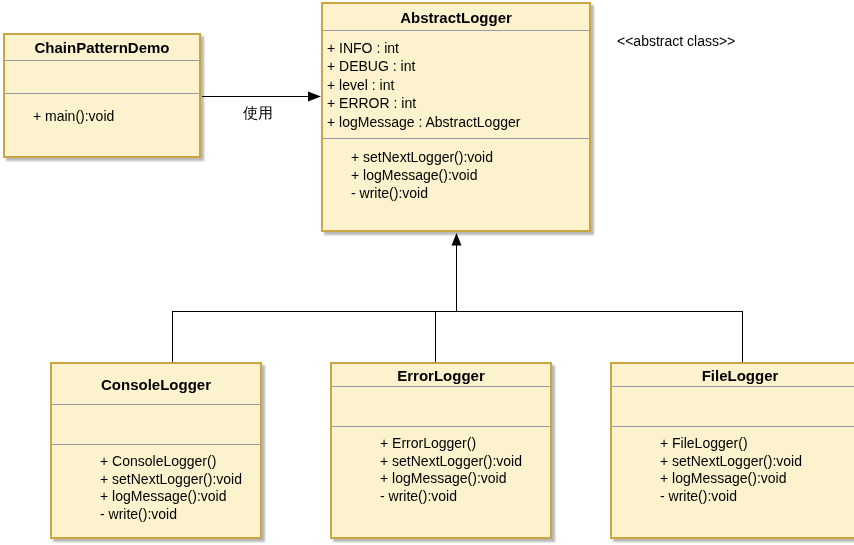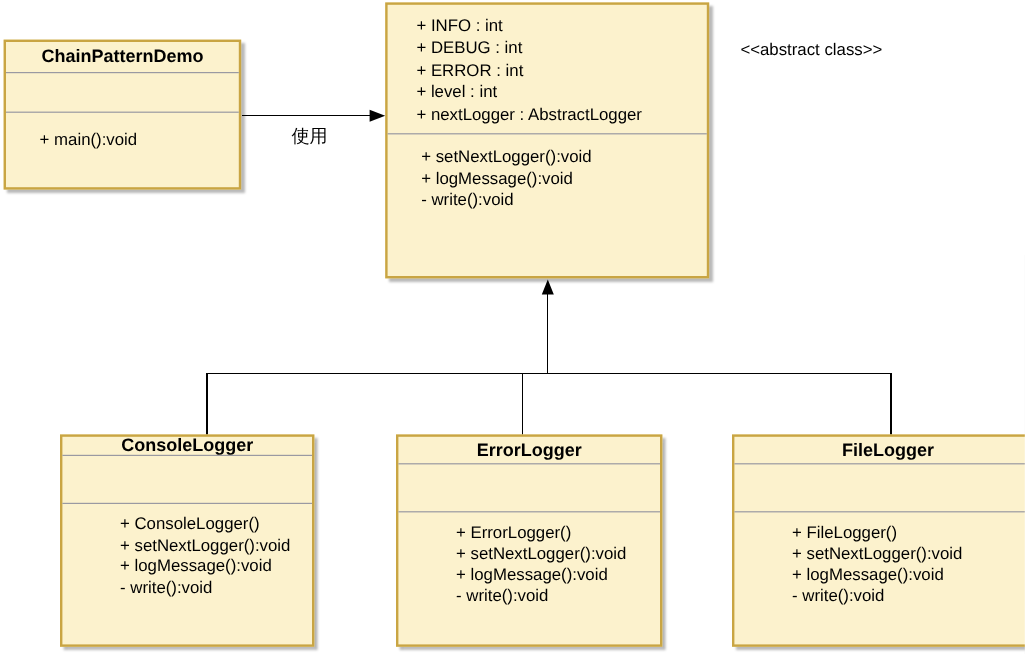--- a/index.html
+++ b/index.html
@@ -35,21 +35,20 @@
     font-size:15px;
     text-align:center;
     display:flex;align-items:center;justify-content:center;
     border-bottom:1px solid var(--separator);
     white-space:nowrap;
   }
   .cls-attrs{
     box-sizing:border-box;
     border-bottom:1px solid var(--separator);
     overflow:hidden;
-    padding-left:20px;
   }
   .cls-methods{
     box-sizing:border-box;
     overflow:hidden;
     padding-left:24px;
   }
   .member{
     font-size:14px;
     padding-left:4px;
     white-space:nowrap;
@@ -103,36 +102,37 @@
 
   <div class="uml-class" style="left:3px;top:33px;width:198px;height:125px;">
     <div class="cls-title" style="height:26px">ChainPatternDemo</div>
     <div class="cls-attrs" style="height:33px"></div>
     <div class="cls-methods" style="padding-top:13px">
       <div class="member chain-method">+ main():void</div>
     </div>
   </div>
 
   <div class="uml-class" style="left:321px;top:2px;width:270px;height:230px;">
+    <div class="cls-title" style="height:27px">AbstractLogger</div>
     <div class="cls-attrs" style="height:108px;padding-top:8px">
       <div class="member abs-attr">+ INFO : int</div>
       <div class="member abs-attr">+ DEBUG : int</div>
+      <div class="member abs-attr">+ level : int</div>
       <div class="member abs-attr">+ ERROR : int</div>
-      <div class="member abs-attr">+ level : int</div>
-      <div class="member abs-attr">+ nextLogger : AbstractLogger</div>
+      <div class="member abs-attr">+ logMessage : AbstractLogger</div>
     </div>
     <div class="cls-methods" style="padding-top:9px">
       <div class="member abs-method">+ setNextLogger():void</div>
       <div class="member abs-method">+ logMessage():void</div>
       <div class="member abs-method">- write():void</div>
     </div>
   </div>
 
   <div class="uml-class" style="left:50px;top:362px;width:212px;height:177px;">
-    <div class="cls-title" style="height:16px">ConsoleLogger</div>
+    <div class="cls-title" style="height:41px">ConsoleLogger</div>
     <div class="cls-attrs" style="height:40px"></div>
     <div class="cls-methods" style="padding-top:8px">
       <div class="member sub-method">+ ConsoleLogger()</div>
       <div class="member sub-method">+ setNextLogger():void</div>
       <div class="member sub-method">+ logMessage():void</div>
       <div class="member sub-method">- write():void</div>
     </div>
   </div>
 
   <div class="uml-class" style="left:330px;top:362px;width:222px;height:177px;">

